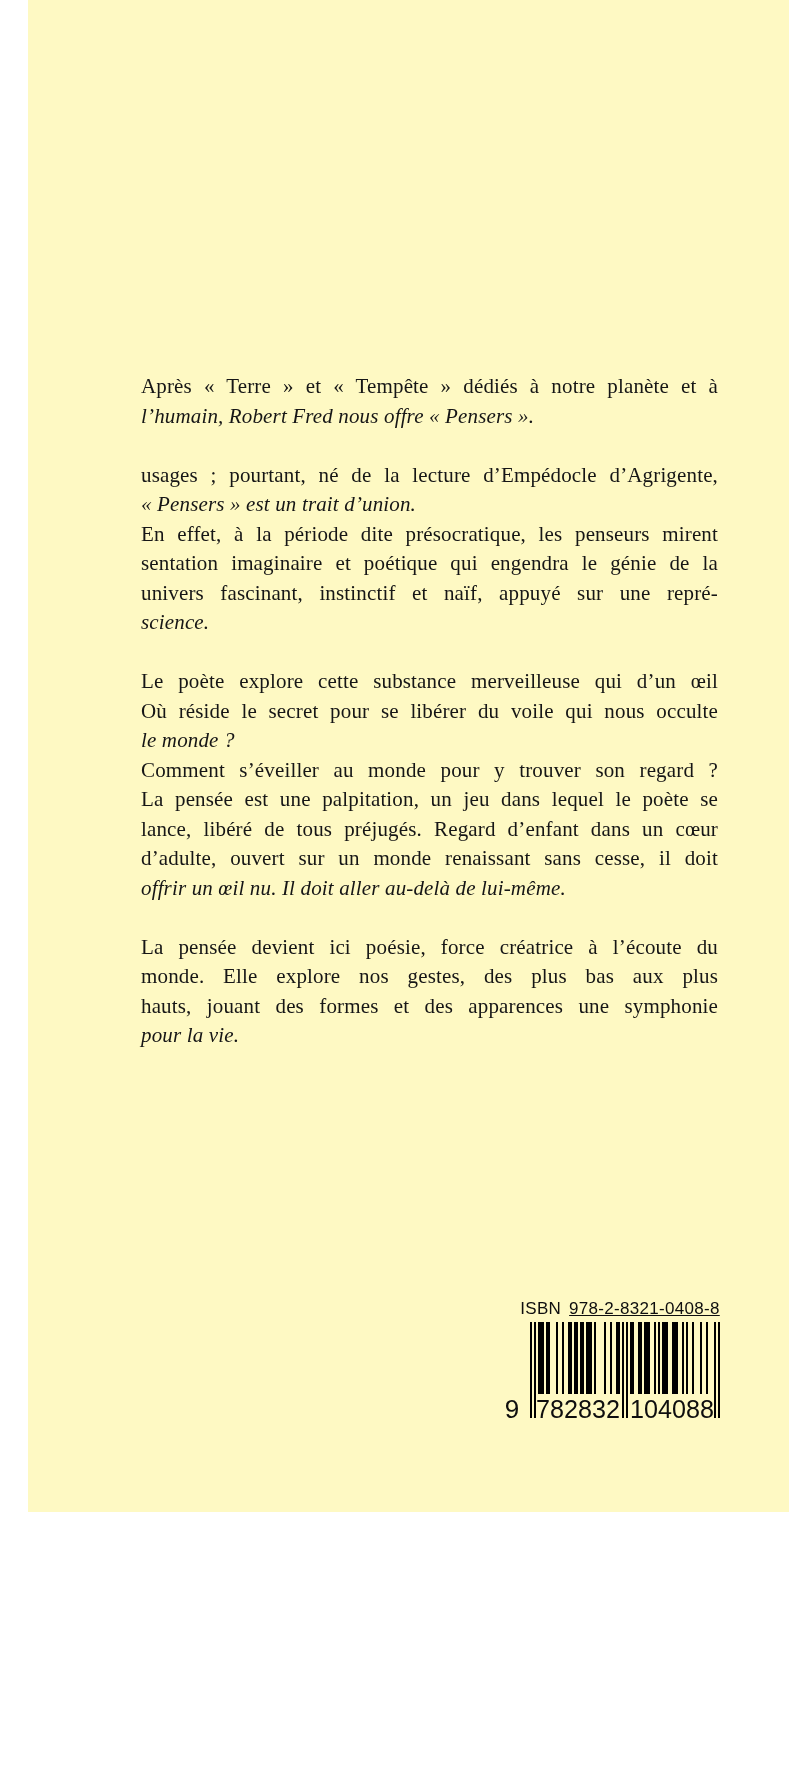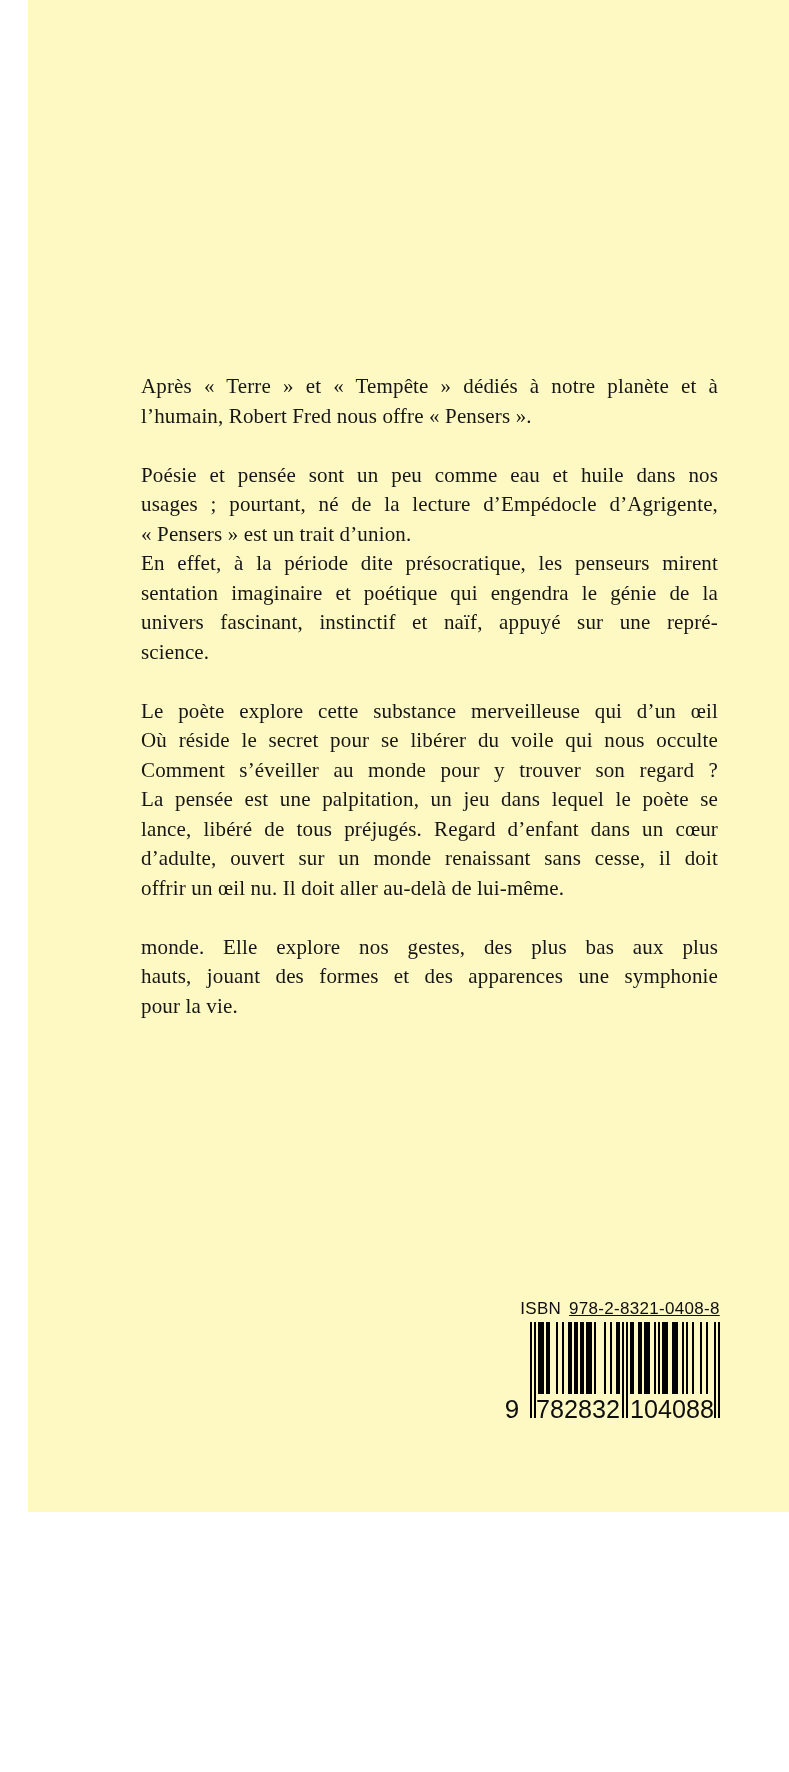--- a/index.html
+++ b/index.html
@@ -22,20 +22,21 @@
   .para{margin:0;}
   .para + .para{margin-top:29.5px;}
   .line{
     text-align:justify;
     text-align-last:justify;
     white-space:normal;
   }
   .line.end{
     text-align:right;
     text-align-last:left;
+    font-style:italic;
   }
   .isbn-label{
     position:absolute;
     left:474px;top:1298px;width:236px;
     text-align:center;
     font-family:"Liberation Sans", sans-serif;
     font-size:17px;
     line-height:21px;
     letter-spacing:0.3px;
     color:#0e0e0e;
@@ -56,38 +57,39 @@
 <body>
 
 <div class="page">
 
   <div class="text-block" id="text-block">
       <div class="para">
         <div class="line">Après « Terre » et « Tempête » dédiés à notre planète et à</div>
         <div class="line end">l’humain, Robert Fred nous offre « Pensers ».</div>
       </div>
       <div class="para">
-        <div class="line">Poésie et pensée sont un peu comme eau et huile dans nos</div>
         <div class="line">usages ; pourtant, né de la lecture d’Empédocle d’Agrigente,</div>
         <div class="line end">« Pensers » est un trait d’union.</div>
         <div class="line">En effet, à la période dite présocratique, les penseurs mirent</div>
         <div class="line">sentation imaginaire et poétique qui engendra le génie de la</div>
         <div class="line">univers fascinant, instinctif et naïf, appuyé sur une repré-</div>
         <div class="line end">science.</div>
       </div>
       <div class="para">
         <div class="line">Le poète explore cette substance merveilleuse qui d’un œil</div>
         <div class="line">Où réside le secret pour se libérer du voile qui nous occulte</div>
+        <div class="line end">le monde ?</div>
         <div class="line">Comment s’éveiller au monde pour y trouver son regard ?</div>
         <div class="line">La pensée est une palpitation, un jeu dans lequel le poète se</div>
         <div class="line">lance, libéré de tous préjugés. Regard d’enfant dans un cœur</div>
         <div class="line">d’adulte, ouvert sur un monde renaissant sans cesse, il doit</div>
         <div class="line end">offrir un œil nu. Il doit aller au-delà de lui-même.</div>
       </div>
       <div class="para">
+        <div class="line">La pensée devient ici poésie, force créatrice à l’écoute du</div>
         <div class="line">monde. Elle explore nos gestes, des plus bas aux plus</div>
         <div class="line">hauts, jouant des formes et des apparences une symphonie</div>
         <div class="line end">pour la vie.</div>
       </div>
     </div>
 
   <div class="isbn-label">
     <span>ISBN</span><span class="num">978-2-8321-0408-8</span>
   </div>
 

